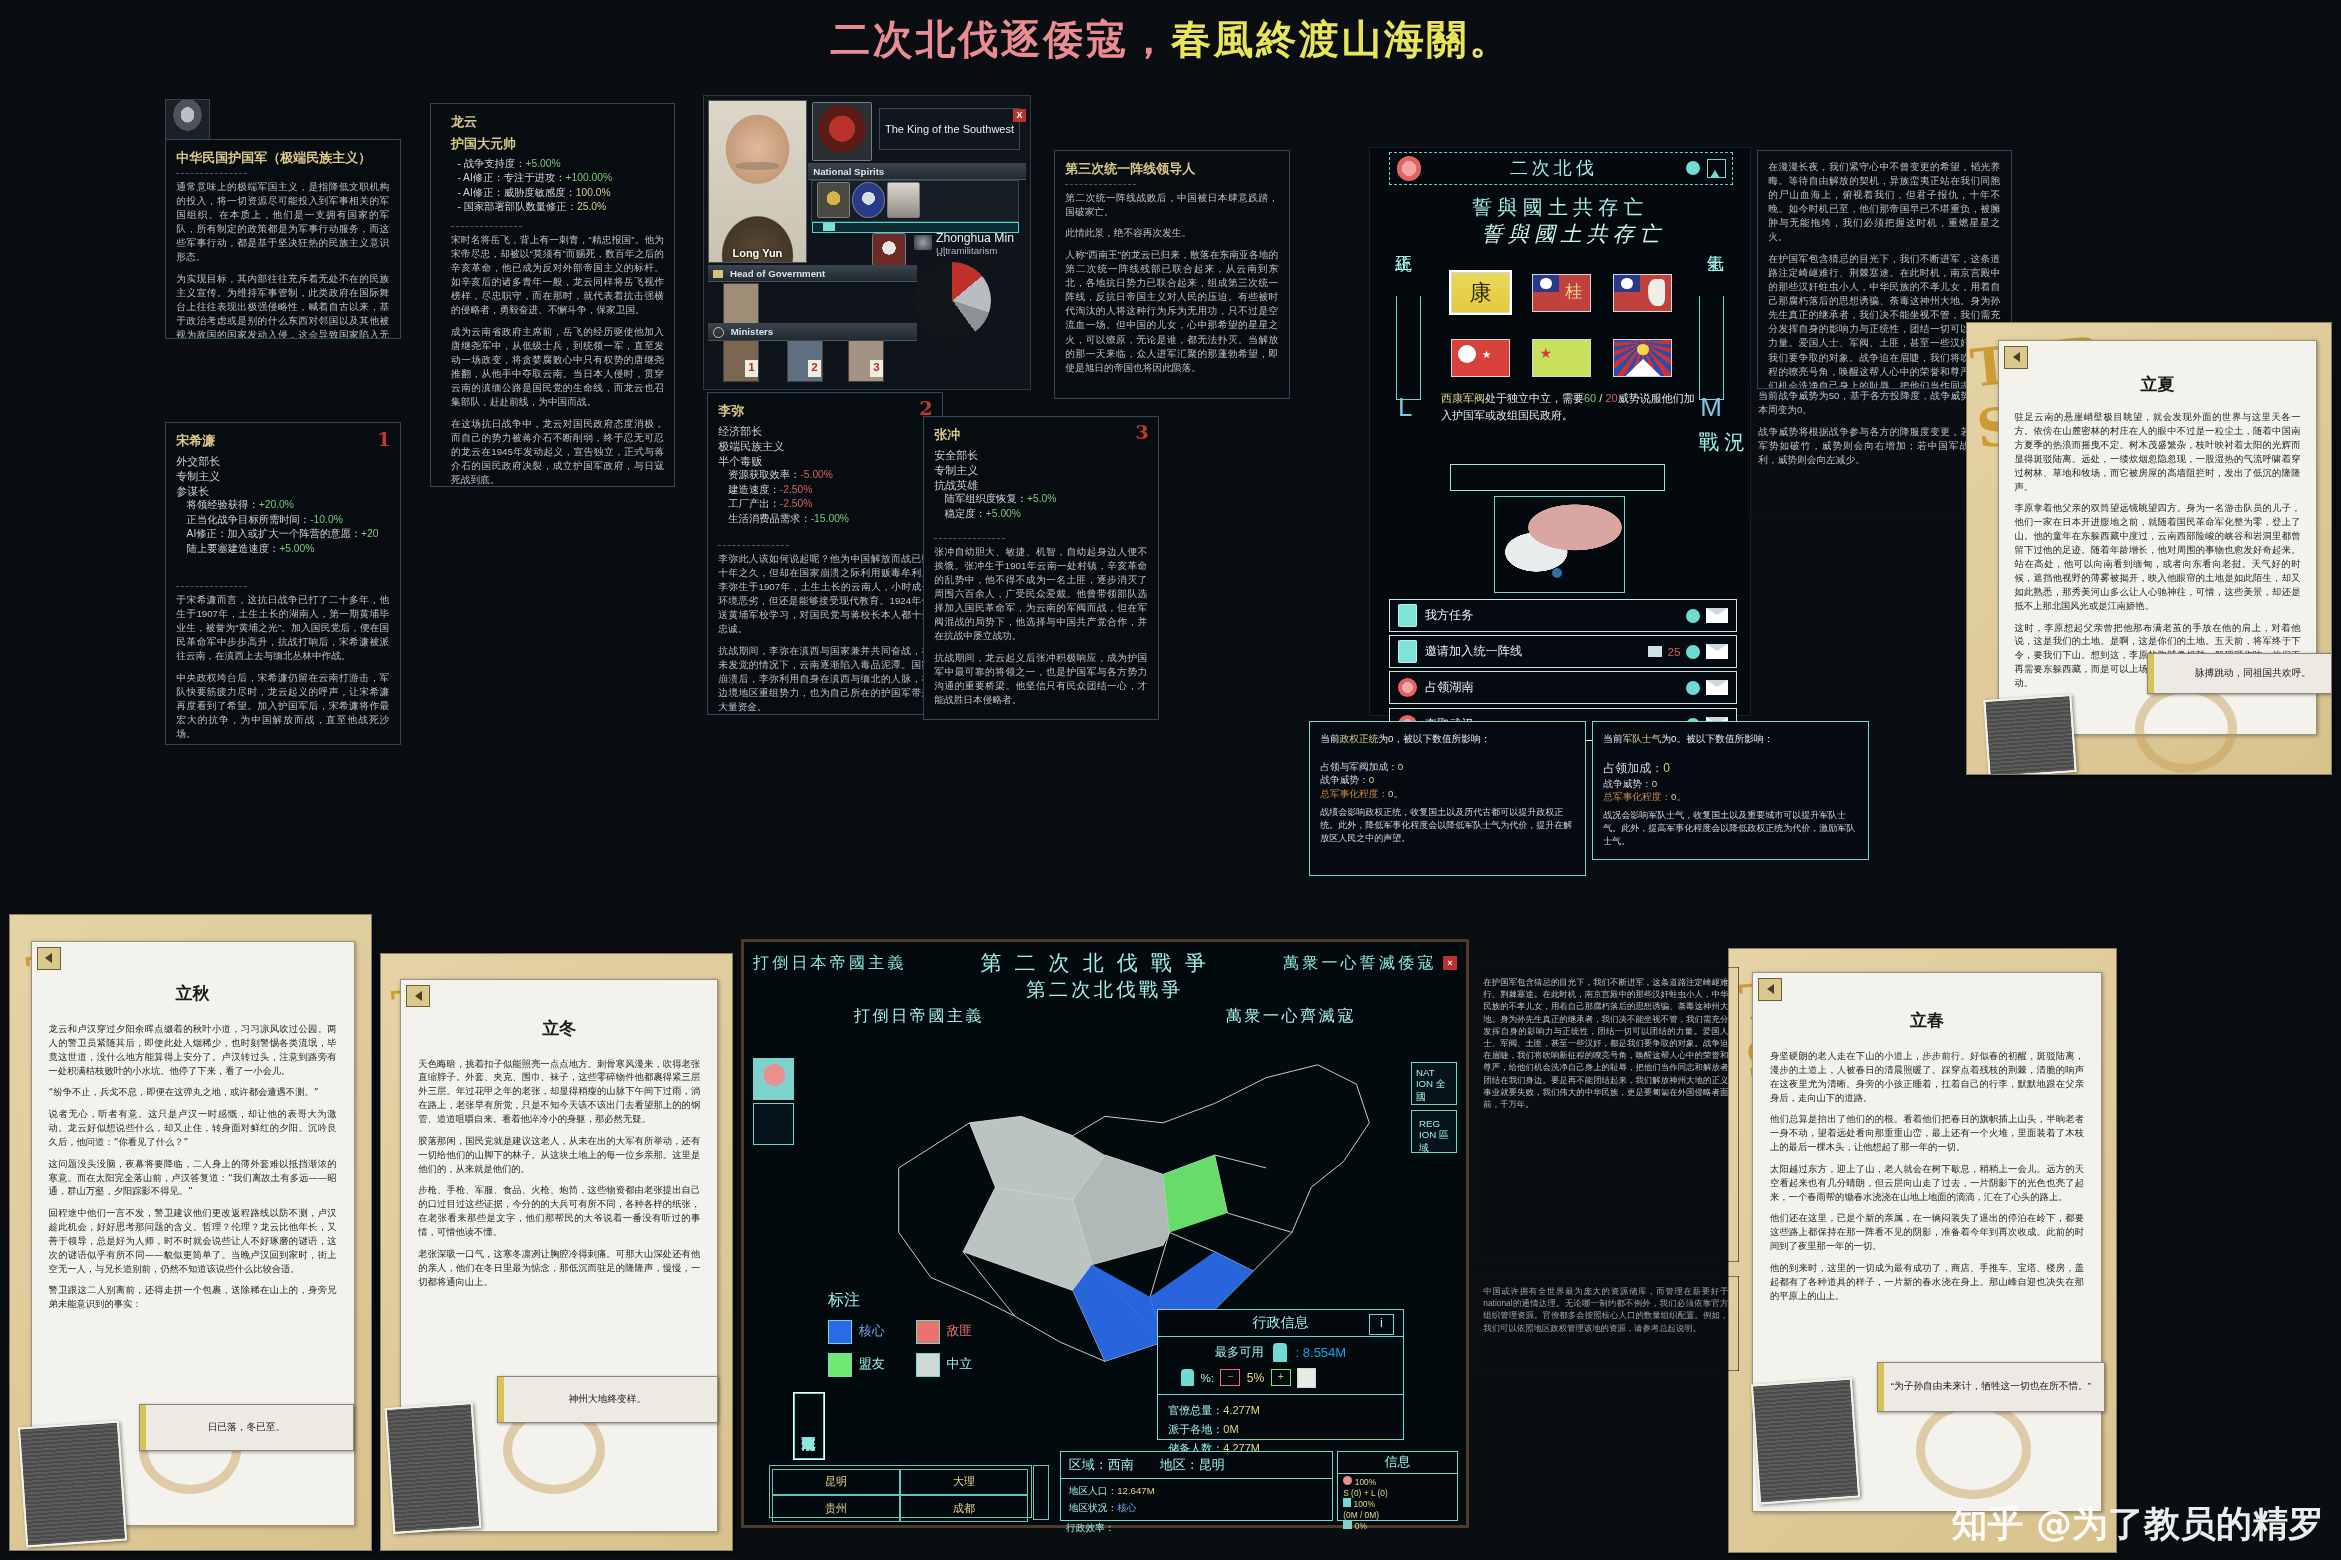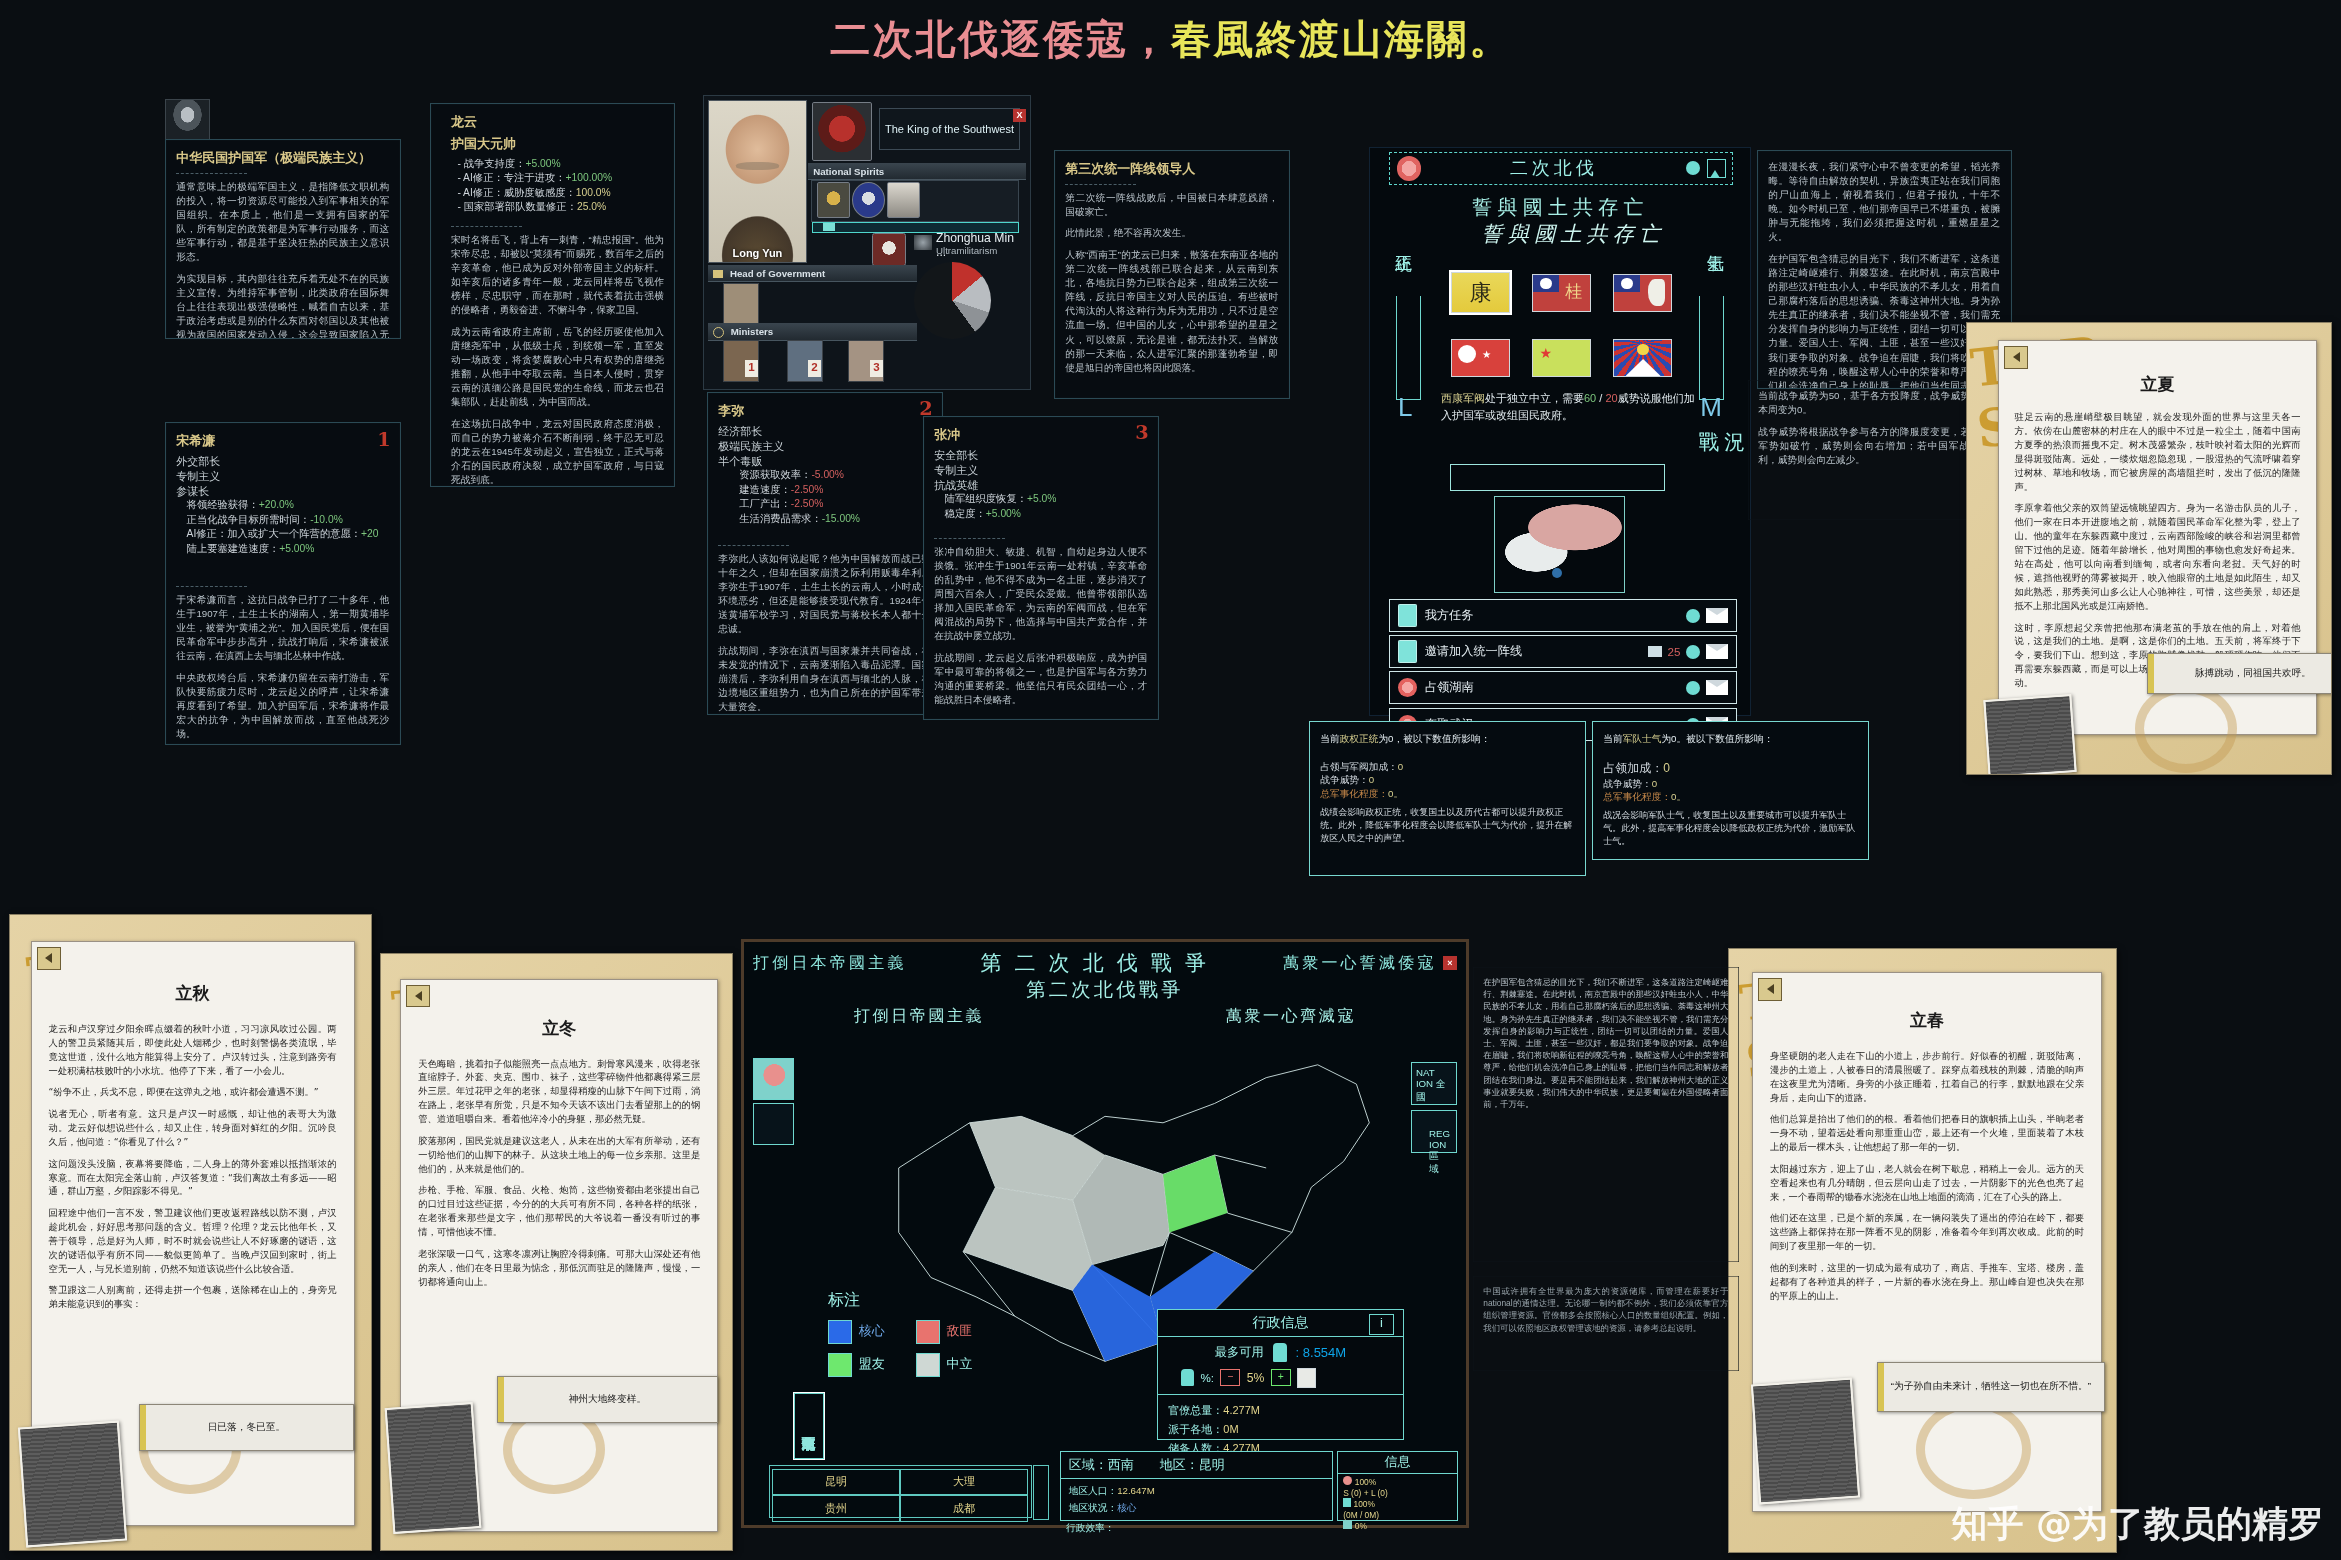--- a/index.html
+++ b/index.html
@@ -150,21 +150,21 @@
   <p>成为云南省政府主席前，岳飞的经历驱使他加入唐继尧军中，从低级士兵，到统领一军，直至发动一场政变，将贪婪腐败心中只有权势的唐继尧推翻，从他手中夺取云南。当日本人侵时，贯穿云南的滇缅公路是国民党的生命线，而龙云也召集部队，赶赴前线，为中国而战。</p>
   <p>在这场抗日战争中，龙云对国民政府态度消极，而自己的势力被蒋介石不断削弱，终于忍无可忍的龙云在1945年发动起义，宣告独立，正式与蒋介石的国民政府决裂，成立护国军政府，与日寇死战到底。</p>
 </div>
 
 <div class="tt" style="left:707px;top:392px;width:213px;height:303px;">
   <div class="num" style="right:9px;top:3.9px;">2</div>
   <div class="ttl">李弥</div>
   <div class="sub">经济部长</div>
   <div class="sub">极端民族主义</div>
   <div class="sub">半个毒贩</div>
-  <div style="margin-left:21px">
+  <div style="margin-left:10px">
     <div class="mod"><span>资源获取效率：</span><span class="neg">-5.00%</span></div>
     <div class="mod"><span>建造速度：</span><span class="neg">-2.50%</span></div>
     <div class="mod"><span>工厂产出：</span><span class="neg">-2.50%</span></div>
     <div class="mod"><span>生活消费品需求：</span><span class="pos">-15.00%</span></div>
   </div>
   <div class="dash" style="margin-top:19.3px"></div>
   <p>李弥此人该如何说起呢？他为中国解放而战已数十年之久，但却在国家崩溃之际利用贩毒牟利。李弥生于1907年，土生土长的云南人，小时成长环境恶劣，但还是能够接受现代教育。1924年保送黄埔军校学习，对国民党与蒋校长本人都十分忠诚。</p>
   <p>抗战期间，李弥在滇西与国家兼并共同奋战，在未发觉的情况下，云南逐渐陷入毒品泥潭。国家崩溃后，李弥利用自身在滇西与缅北的人脉，在边境地区重组势力，也为自己所在的护国军带来大量资金。</p>
 </div>
 
@@ -468,21 +468,21 @@
   <div style="position:absolute;left:0;top:34px;width:722px;text-align:center;color:#a7efe6;font-size:19.3px;
        letter-spacing:3.2px;font-family:'DejaVu Serif',serif;">第二次北伐戰爭</div>
   <div style="position:absolute;left:110px;top:64px;color:#a7efe6;font-size:16px;letter-spacing:2.6px;font-family:'DejaVu Serif',serif;">打倒日帝國主義</div>
   <div style="position:absolute;right:110px;top:64px;color:#a7efe6;font-size:16px;letter-spacing:2.6px;font-family:'DejaVu Serif',serif;">萬衆一心齊滅寇</div>
 
   <div style="position:absolute;left:9px;top:116px;width:39px;height:40px;border:1.3px solid #6fd8cf;
        background:radial-gradient(circle at 52% 40%,#e8908d 0 34%,#7fd2cb 35%);"></div>
   <div style="position:absolute;left:9px;top:161px;width:39px;height:40px;border:1.3px solid #6fd8cf;background:#07131a;"></div>
 
   <div style="position:absolute;right:9px;top:120px;width:46px;height:43px;border:1.3px solid #6fd8cf;background:#07131a;color:#9ff1e8;font-size:9.7px;padding:3.9px;box-sizing:border-box;">NAT ION 全國</div>
-  <div style="position:absolute;right:9px;top:168px;width:46px;height:43px;border:1.3px solid #6fd8cf;background:#07131a;color:#9ff1e8;font-size:9.7px;padding:17px;box-sizing:border-box;">REG ION 區域</div>
+  <div style="position:absolute;right:9px;top:168px;width:46px;height:43px;border:1.3px solid #6fd8cf;background:#07131a;color:#9ff1e8;font-size:9.7px;padding:7px;box-sizing:border-box;">REG ION 區域</div>
 
   <svg style="position:absolute;left:58px;top:97px;width:606px;height:361px;" viewBox="0 0 940 560">
     <g fill="none" stroke="#cfe3e2" stroke-width="1.4">
       <path d="M150 200 L260 130 L340 120 L420 150 L470 120 L560 130 L640 100 L720 60 L800 40 L860 70 L880 130 L840 190 L790 230 L760 300 L700 360 L640 420 L560 470 L470 500 L400 470 L330 430 L270 400 L200 370 L150 300 Z"></path>
       <path d="M260 130 L300 230 L420 250 L470 180"></path>
       <path d="M300 230 L250 330 L330 430"></path>
       <path d="M420 250 L450 350 L560 470"></path>
       <path d="M470 180 L560 210 L640 180 L720 200"></path>
       <path d="M560 210 L570 300 L640 330 L700 360"></path>
       <path d="M640 180 L660 270 L760 300"></path>

